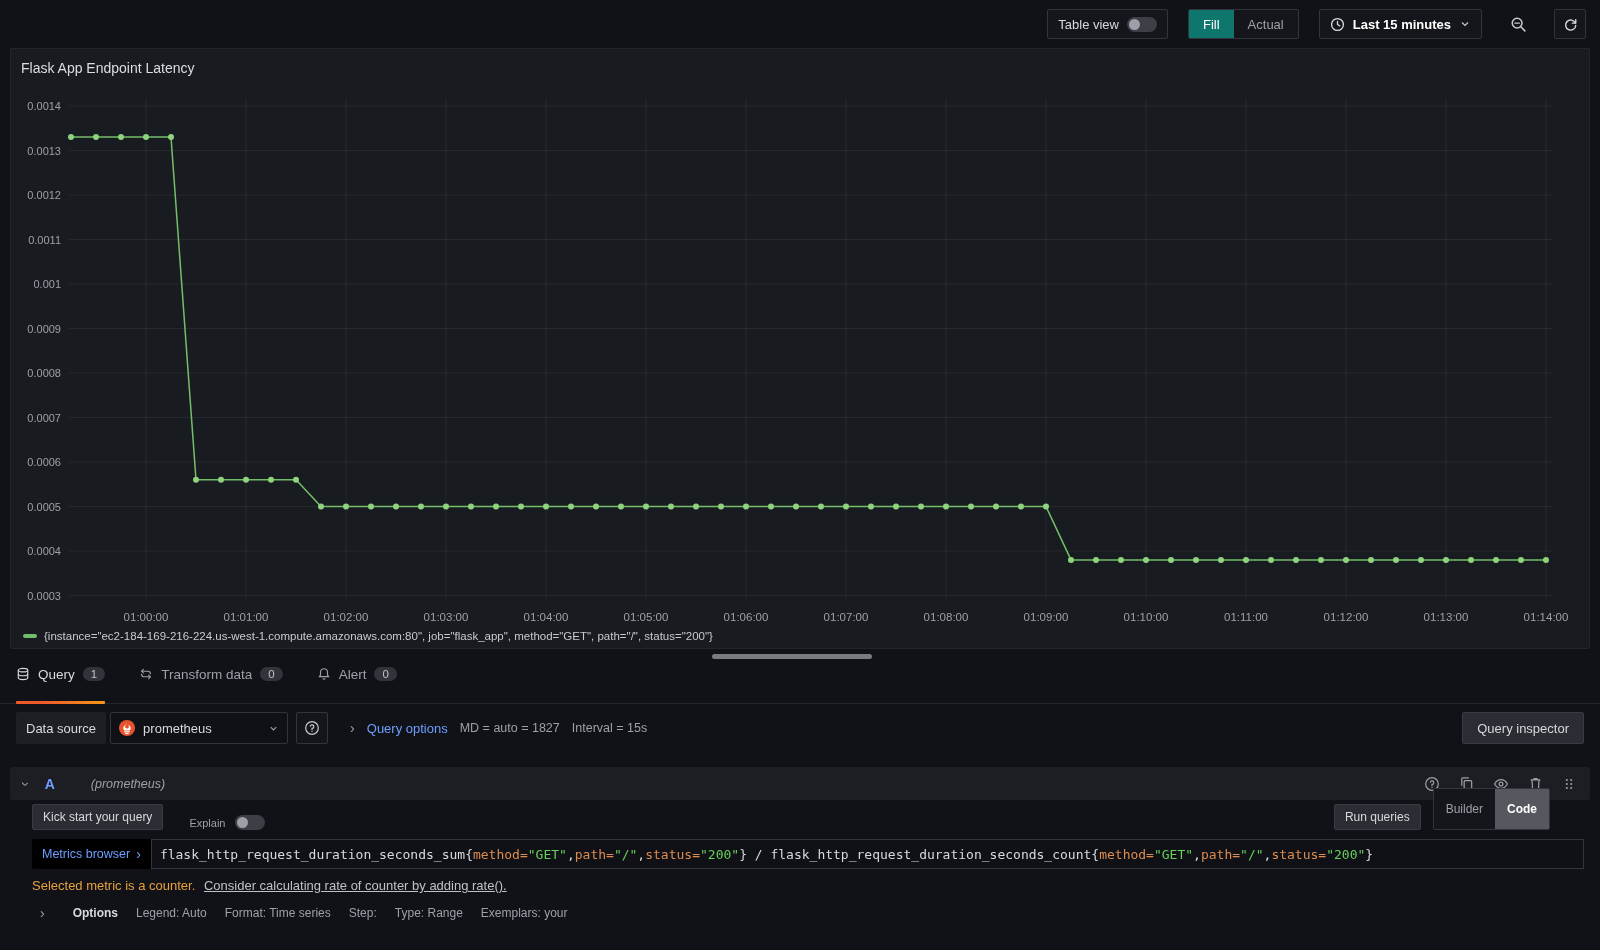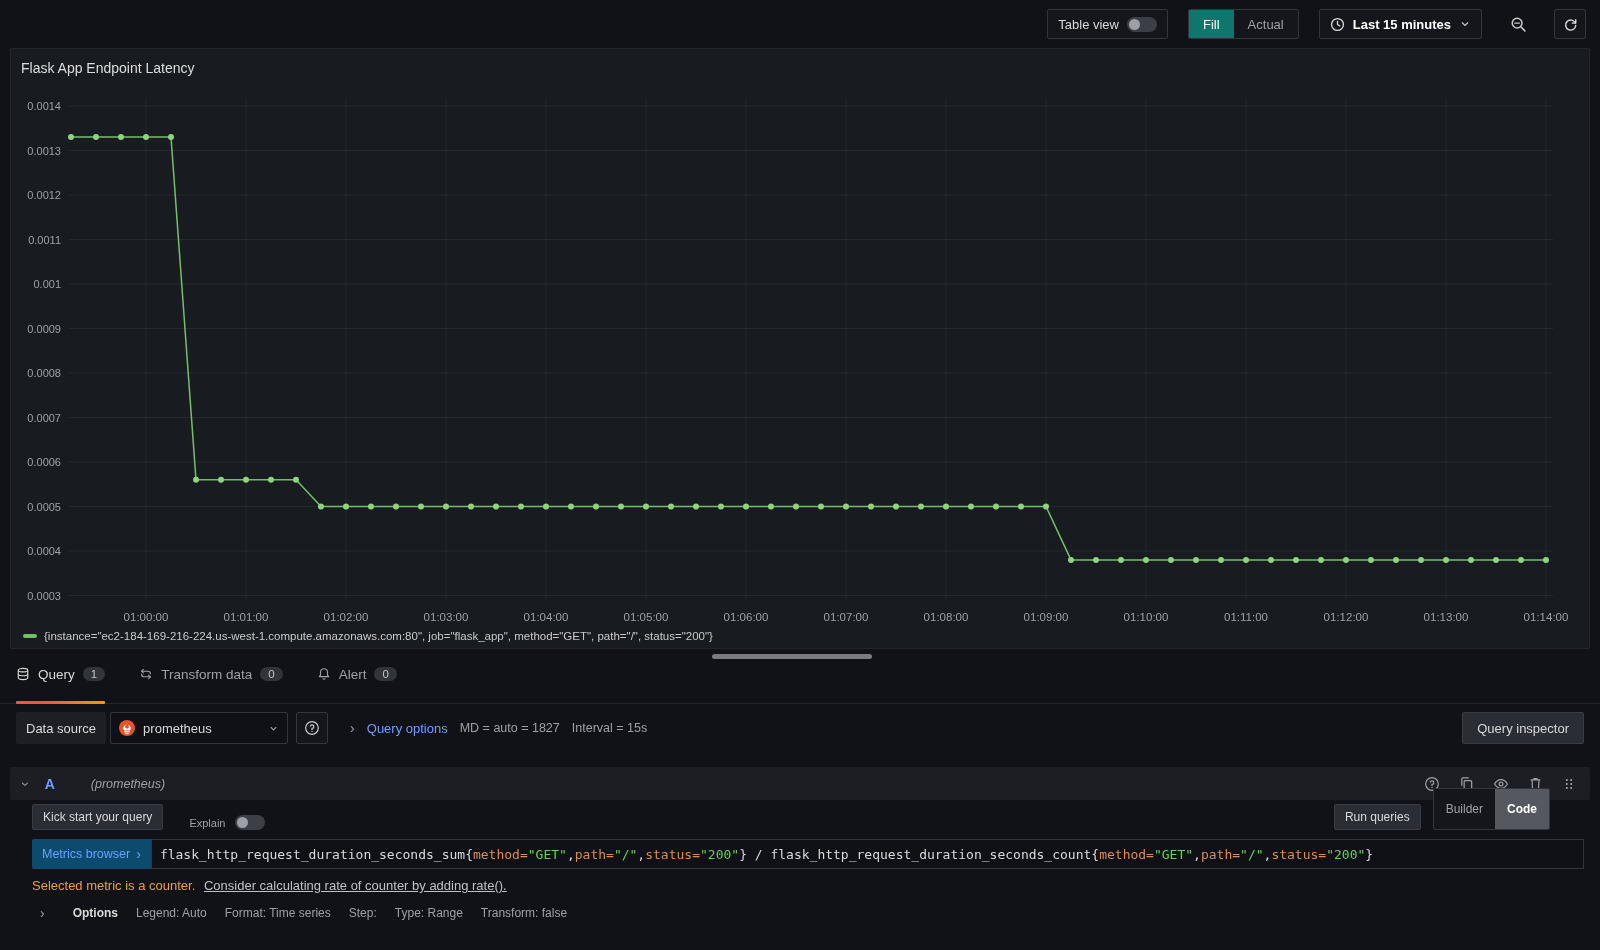--- a/index.html
+++ b/index.html
@@ -65,21 +65,21 @@
 
   .query-content { position:absolute; top:800px; left:10px; right:10px; }
   .qc-row1 { display:flex; align-items:flex-end; height:28px; margin:2px 40px 0 22px; }
   .btn.small { height:26px; padding:0 10px; font-size:12px; font-weight:500; }
   .explain { margin-left:26px; display:flex; align-items:center; gap:10px; color:#9da0a8; font-size:11px; }
   .seg-group.mini { height:42px; }
   .seg.mini { padding:0 12px; font-size:12px; }
   .seg.mini.active { background:#55585f; font-weight:700; }
 
   .qc-row2 { display:flex; align-items:stretch; margin:9px 6px 0 22px; }
-  .mb-btn { display:flex; align-items:center; gap:6px; background:#0c4a6e; padding:0 10px; border-radius:2px 0 0 2px; color:#6e9fff; font-size:12.5px; font-weight:500; }
+  .mb-btn { display:flex; align-items:center; gap:6px; background:#000000; padding:0 10px; border-radius:2px 0 0 2px; color:#6e9fff; font-size:12.5px; font-weight:500; }
   .query-input { flex:1; display:flex; align-items:center; height:30px; border:1px solid #33353c; background:#101117; padding:0 8px; font-family:"DejaVu Sans Mono", monospace; font-size:13px; white-space:pre; overflow:hidden; }
   .tok-plain { color:#d8d9da; } .tok-label { color:#dd8c4e; } .tok-string { color:#66d05a; }
 
   .qc-row3 { margin:9px 0 0 22px; font-size:13px; }
   .warn-text { color:#e8a13c; font-weight:500; }
   .warn-link { color:#bfc1c6; text-decoration:underline; margin-left:5px; }
 
   .qc-row4 { margin:13px 0 0 30px; display:flex; align-items:center; gap:18px; font-size:12px; color:#9da0a8; }
   .opt-label { color:#d8d9da; font-weight:700; margin-left:10px; }
 </style>
@@ -395,17 +395,17 @@
     </div>
 
     <div class="qc-row3">
       <span class="warn-text">Selected metric is a counter.</span>
       <span class="warn-link">Consider calculating rate of counter by adding rate().</span>
     </div>
 
     <div class="qc-row4">
       <span class="chev">›</span>
       <span class="opt-label">Options</span>
-      <span class="qc-row4" style="margin:0; display:contents;" id="options-items"><span>Legend: Auto</span><span>Format: Time series</span><span>Step:</span><span>Type: Range</span><span>Transform: false</span></span>
+      <span class="qc-row4" style="margin:0; display:contents;" id="options-items"><span>Legend: Auto</span><span>Format: Time series</span><span>Step:</span><span>Type: Range</span><span>Exemplars: your</span></span>
     </div>
   </div>
 
 </div>
 
 </body></html>

